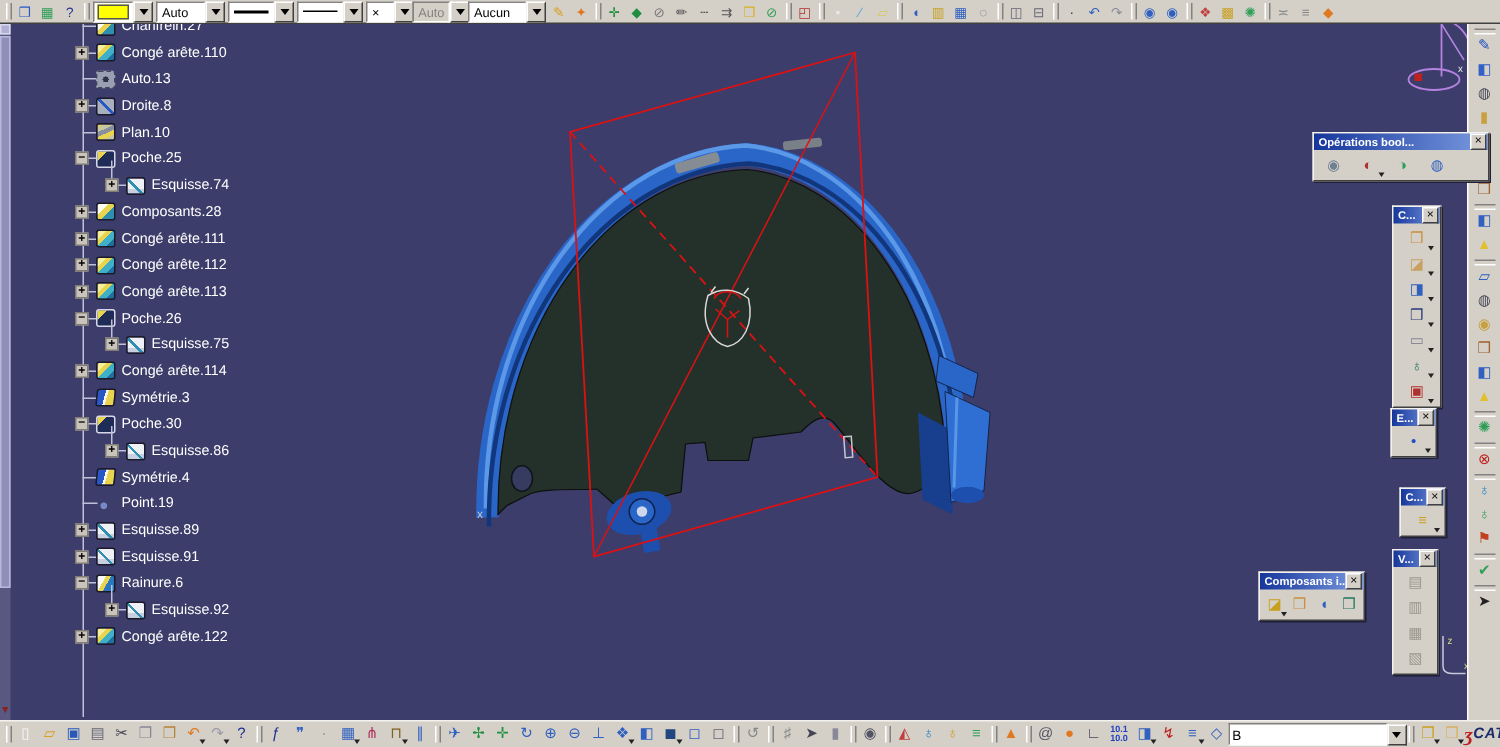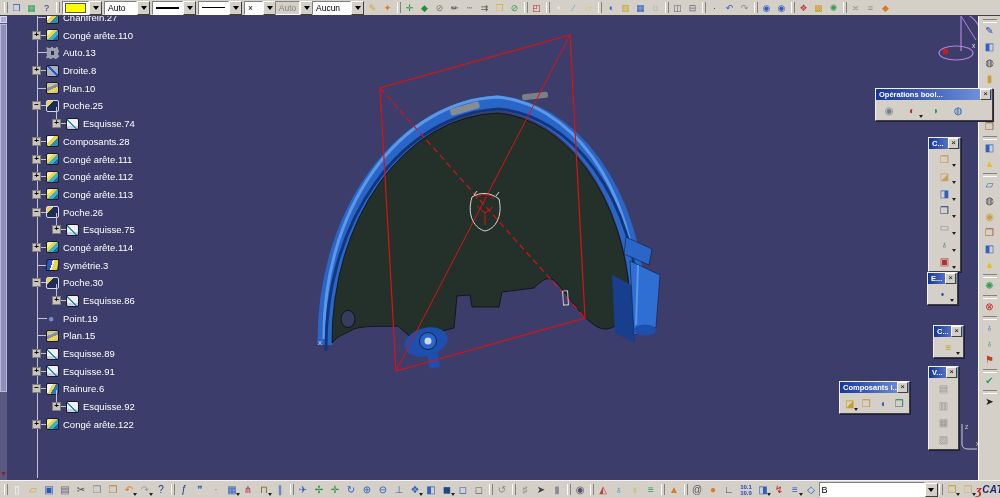--- a/index.html
+++ b/index.html
@@ -46,21 +46,21 @@
   #rcol .t-sep{height:5px;width:16px !important;}
   #rcol .t-sep i{display:block;width:14px;height:2px;border-top:1px solid #848280;border-bottom:1px solid #fff;}
 
   
   #lscroll{position:absolute;left:0;top:16px;bottom:18px;width:7px;background:#585880;z-index:30;}
   #lscroll .lup{position:absolute;top:0;left:0;right:0;height:7px;background:#b0b0d4;border:1px solid #d8d8ee;box-sizing:border-box;}
   #lscroll .lthumb{position:absolute;top:8px;left:0;right:0;height:368px;background:#8f8fba;border:1px solid #b8b8dc;box-sizing:border-box;}
   #lscroll .ldown{position:absolute;bottom:2px;left:0;width:7px;height:8px;color:#8a2020;font-size:7px;line-height:8px;text-align:center;}
 
   
-  #tree{position:absolute;left:0;top:16px;width:250px;height:464px;overflow:hidden;z-index:20;}
+  #tree{position:absolute;left:18px;top:16px;width:250px;height:464px;overflow:hidden;z-index:20;}
   #trunk{position:absolute;left:37px;top:0;height:462px;width:1px;background:#c0c0d8;}
   .trow{position:relative;height:17.7px;}
   .trow .stub{position:absolute;left:37px;top:8px;width:10px;height:1px;background:#c0c0d8;}
   .trow.sub .stub{left:56px;}
   .trow .subline{position:absolute;left:56px;top:-8px;height:17px;width:1px;background:#c0c0d8;}
   .exp{position:absolute;left:32px;top:4px;width:9px;height:9px;background:#c8c4bc;
     border:1px solid #807c74;box-sizing:border-box;font-size:8px;line-height:6px;text-align:center;color:#000;font-weight:bold;}
   .trow.sub .exp{left:52px;}
   .tico{position:absolute;left:46px;top:2.5px;width:13px;height:12px;border:1px solid #1a1a2a;
     box-sizing:border-box;border-radius:2px;}
@@ -279,29 +279,29 @@
           <span class="subline"></span>
           <span class="stub"></span>
           <span class="exp">+</span>
           <span class="tico tico-esquisse"></span>
           <span class="tlab">Esquisse.86</span>
         </div>
         <div class="trow">
 
           <span class="stub"></span>
 
+          <span class="tico tico-symetrie"></span>
+          <span class="tlab">Symétrie.4</span>
+        </div>
+        <div class="trow">
+
+          <span class="stub"></span>
+
           <span class="tico tico-point2"></span>
           <span class="tlab">Point.19</span>
-        </div>
-        <div class="trow">
-
-          <span class="stub"></span>
-
-          <span class="tico tico-plan"></span>
-          <span class="tlab">Plan.15</span>
         </div>
         <div class="trow">
 
           <span class="stub"></span>
           <span class="exp">+</span>
           <span class="tico tico-esquisse"></span>
           <span class="tlab">Esquisse.89</span>
         </div>
         <div class="trow">
 

